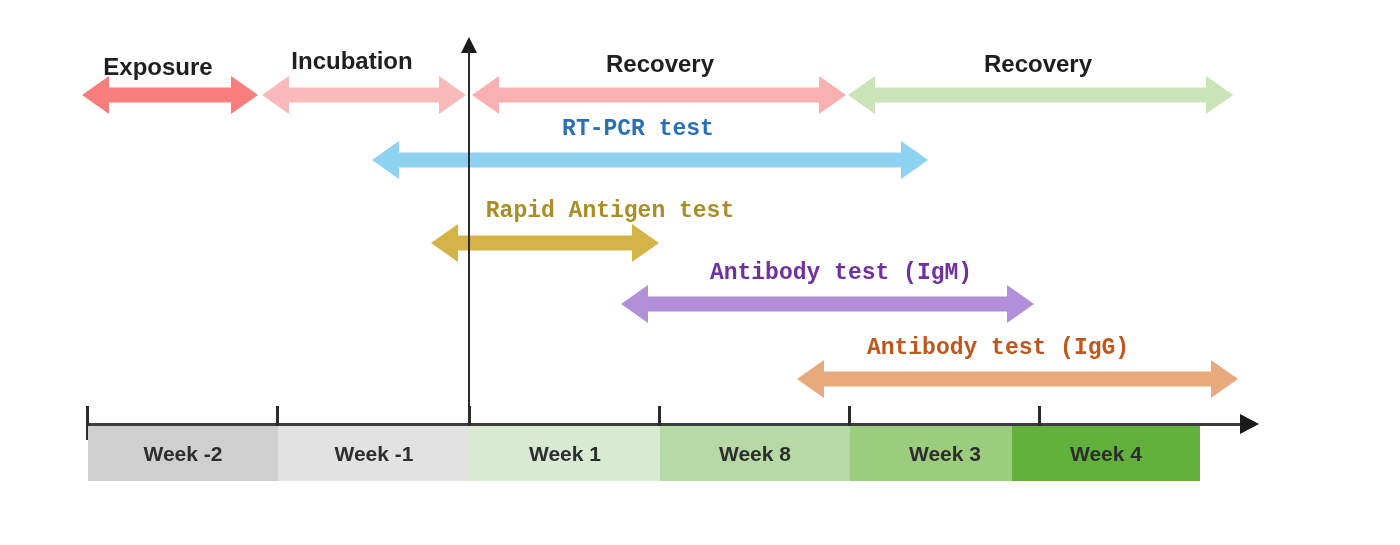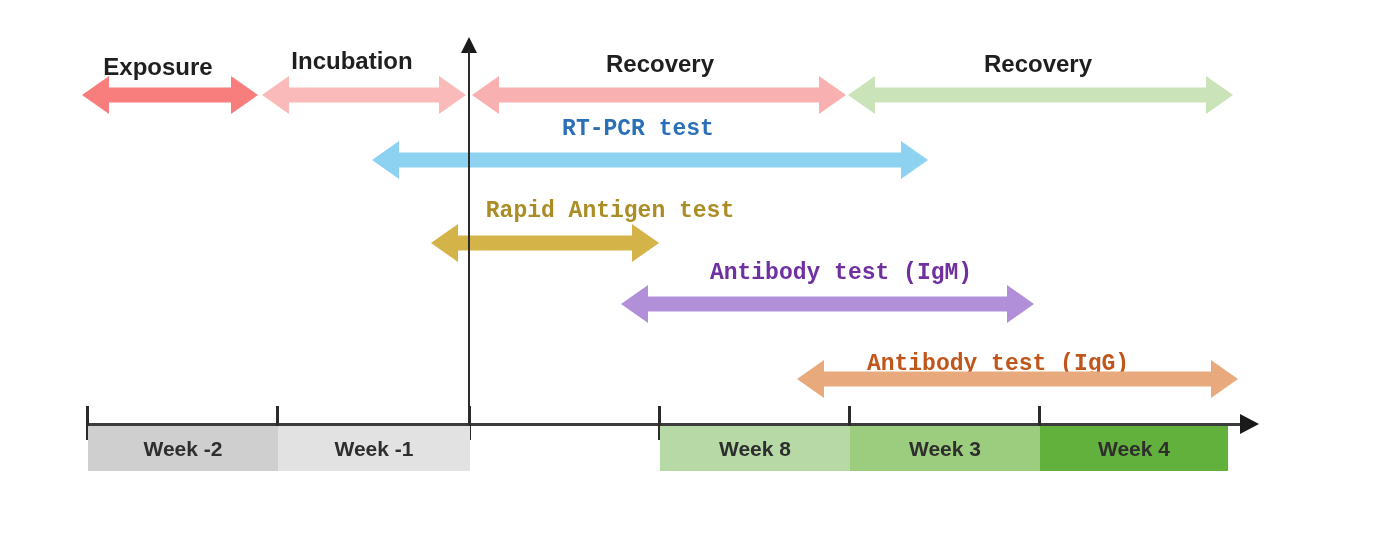--- a/index.html
+++ b/index.html
@@ -41,21 +41,21 @@
   .haxis{position:absolute;left:86px;top:423px;width:1156px;height:3px;background:#3c3c3c;}
   .haxis-head{
     position:absolute;left:1240px;top:414px;width:0;height:0;
     border-top:10px solid transparent;border-bottom:10px solid transparent;
     border-left:19px solid #1a1a1a;
   }
   .tick{position:absolute;top:406px;width:3px;height:34px;background:#2b2b2b;}
 
   
   .band{
-    position:absolute;top:426px;height:45px;
+    position:absolute;top:426px;height:55px;
     display:flex;align-items:center;justify-content:center;
     font-size:21px;font-weight:700;color:#2e2e2e;
     background:var(--c,#ddd);
   }
   .axis-label{
     position:absolute;top:481px;right:160px;
     font-size:24px;font-weight:600;color:#222222;white-space:nowrap;
   }
 </style>
 </head>
@@ -85,21 +85,21 @@
   </div>
   <div class="darrow" style="left: 848px; top: 76px; width: 385px; --c: #cbe3b8;">
     <span class="hl"></span>
       <span class="shaft"></span>
       <span class="hr"></span>
   </div>
 
   <div class="lbl test" style="left: 638px; top: 116px; color: rgb(42, 112, 184);">RT-PCR test</div>
   <div class="lbl test" style="left: 610px; top: 198px; color: rgb(171, 141, 38);">Rapid Antigen test</div>
   <div class="lbl test" style="left: 841px; top: 260px; color: rgb(112, 48, 160);">Antibody test (IgM)</div>
-  <div class="lbl test" style="left: 998px; top: 335px; color: rgb(192, 86, 27); margin-top: 16px;">Antibody test (IgG)</div>
+  <div class="lbl test" style="left: 998px; top: 335px; color: rgb(192, 86, 27);">Antibody test (IgG)</div>
 
   <div class="darrow" style="left: 372px; top: 141px; width: 556px; --c: #8dd3f1;">
     <span class="hl"></span>
       <span class="shaft"></span>
       <span class="hr"></span>
   </div>
   <div class="darrow" style="left: 431px; top: 224px; width: 228px; --c: #d4b349;">
     <span class="hl"></span>
       <span class="shaft"></span>
       <span class="hr"></span>
@@ -122,18 +122,19 @@
   <div class="haxis-head"></div>
   <div class="tick" style="left:86px"></div>
   <div class="tick" style="left:276px"></div>
   <div class="tick" style="left:468px"></div>
   <div class="tick" style="left:658px"></div>
   <div class="tick" style="left:848px"></div>
   <div class="tick" style="left:1038px"></div>
 
   <div class="band" style="left: 88px; width: 190px; --c: #cfcfcf;">Week -2</div>
   <div class="band" style="left: 278px; width: 192px; --c: #e2e2e2;">Week -1</div>
+  <div class="band" style="left: 470px; width: 190px; --c: #d9ead3;">Week 1</div>
   <div class="band" style="left: 660px; width: 190px; --c: #b6d9a5;">Week 8</div>
   <div class="band" style="left: 850px; width: 190px; --c: #9ccd7e;">Week 3</div>
-  <div class="band" style="left: 1040px; width: 188px; --c: #62b13c;">Week 4</div>
+  <div class="band" style="left: 1012px; width: 188px; --c: #62b13c;">Week 4</div>
 
 
 </div>
 
 </body></html>

